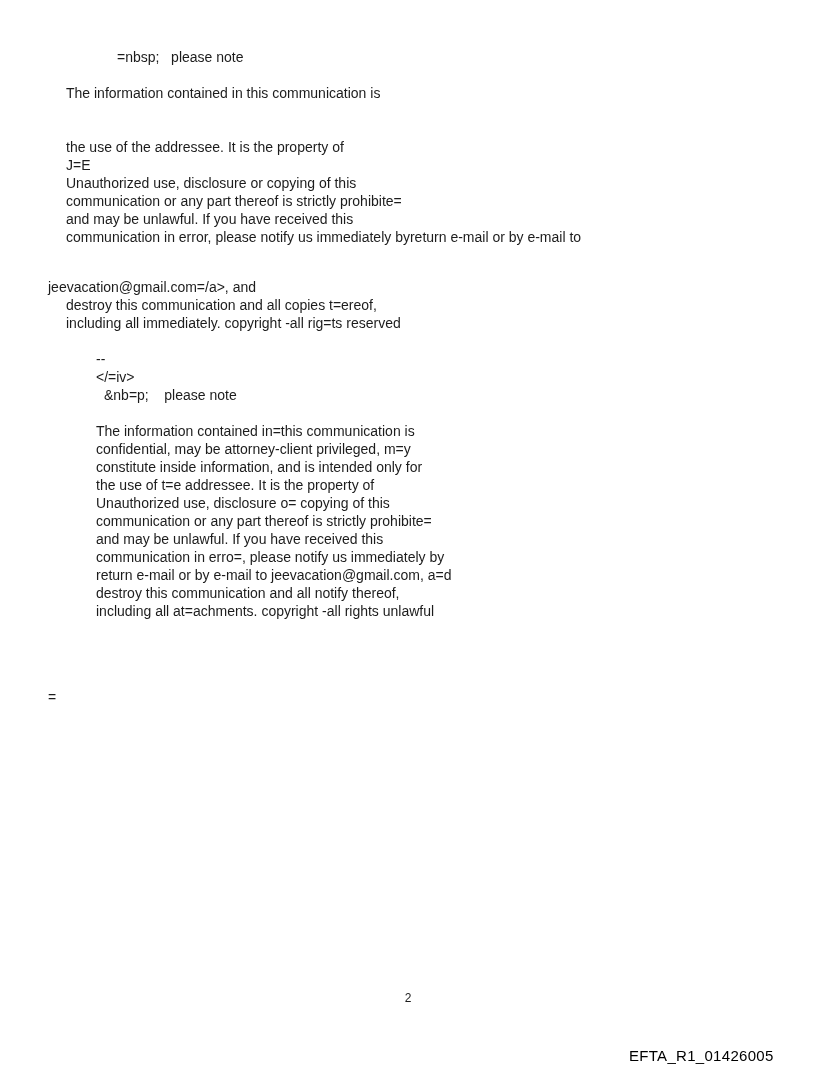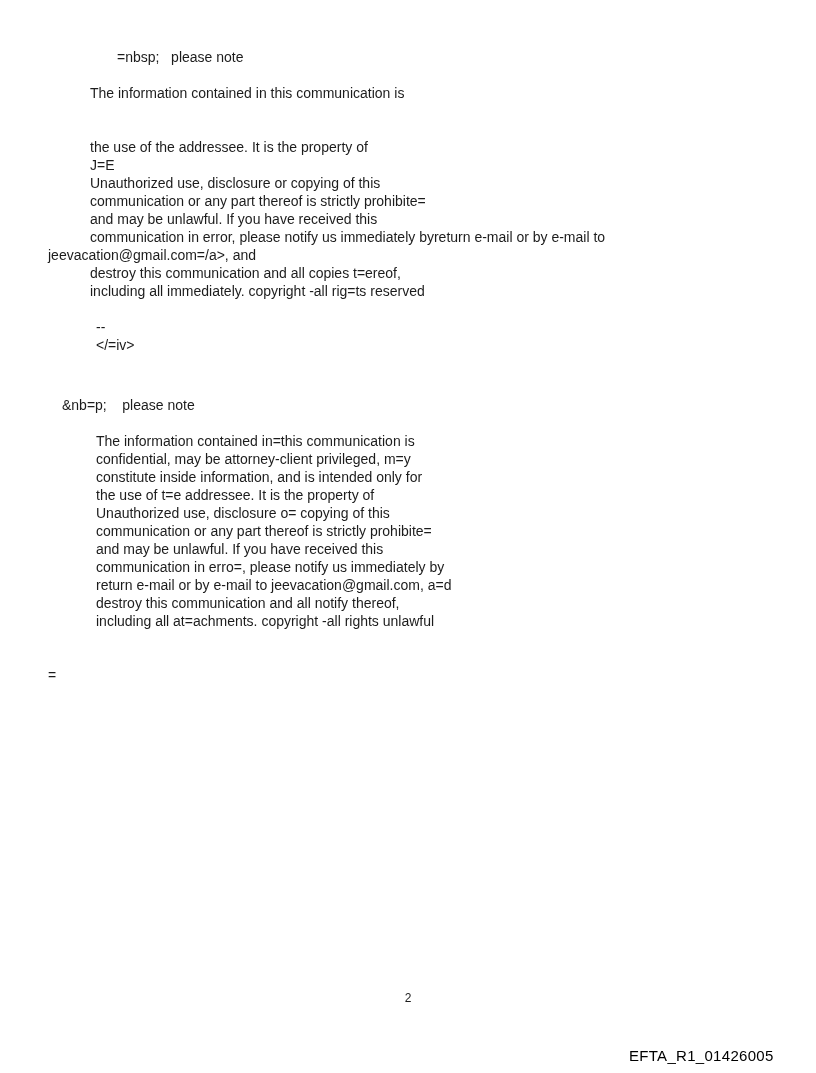--- a/index.html
+++ b/index.html
@@ -21,25 +21,25 @@
     top: 48px;
     left: 0;
     width: 816px;
     font-size: 14px;
     line-height: 18px;
   }
   .ln {
     height: 18px;
     white-space: pre;
   }
-  .pl-a  { padding-left: 90px; }  
+  .pl-a  { padding-left: 66px; }  
   .pl-a1 { padding-left: 117px; }  
-  .pl-0  { padding-left: 48px;  }  
+  .pl-0  { padding-left: 48px; margin-top: 32px;  }  
   .pl-b  { padding-left: 96px;  }  
-  .pl-b1 { padding-left: 62px; margin-top: 42px; }  
+  .pl-b1 { padding-left: 104px; }  
   .page-number {
     position: absolute;
     top: 991px;
     left: 0;
     width: 816px;
     text-align: center;
     font-size: 12px;
     line-height: 14px;
     color: #1c1c1c;
   }

